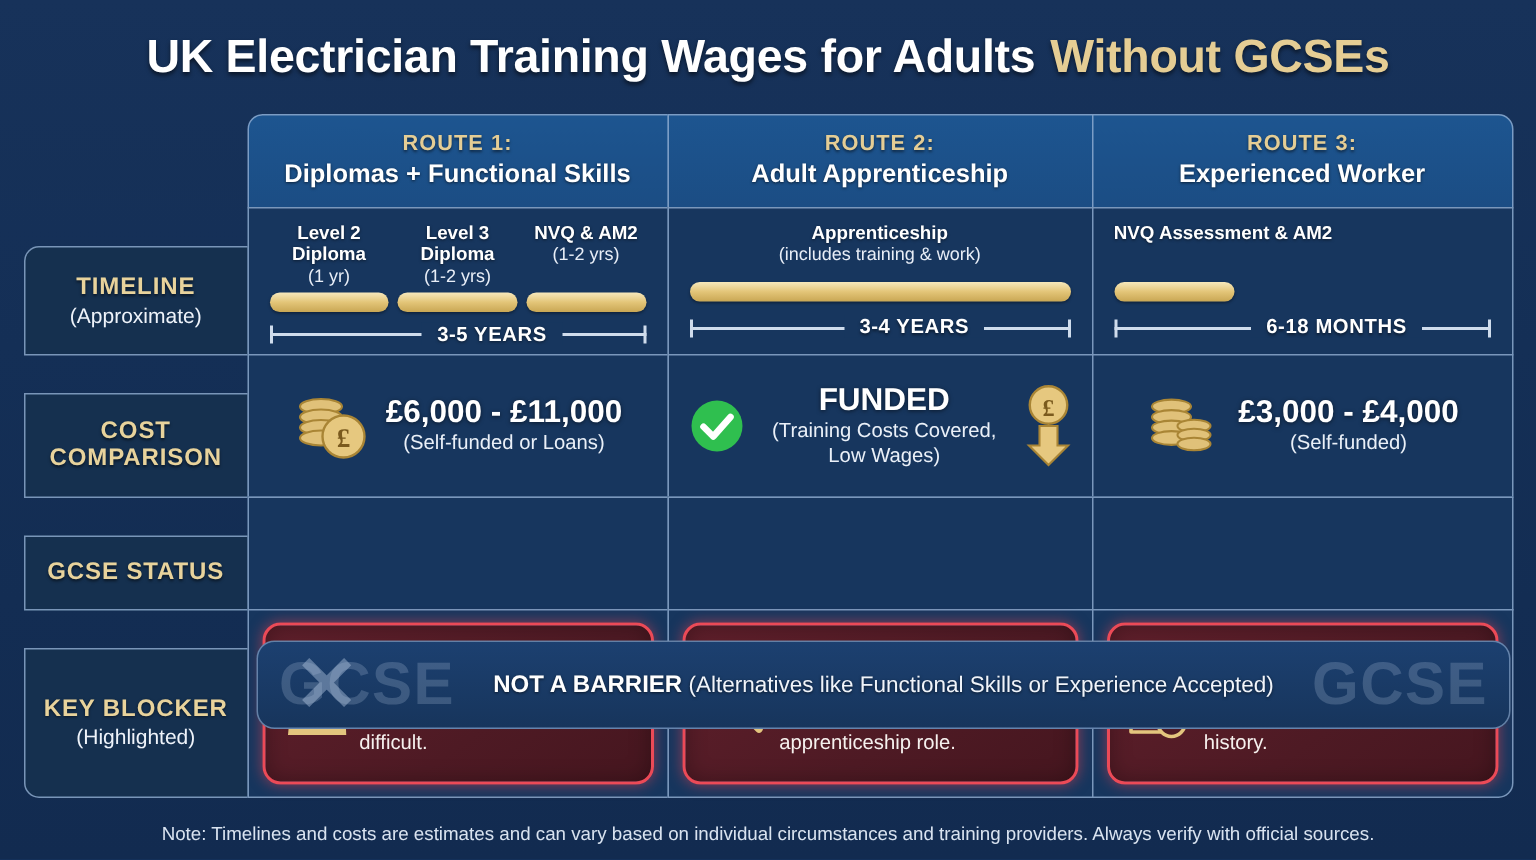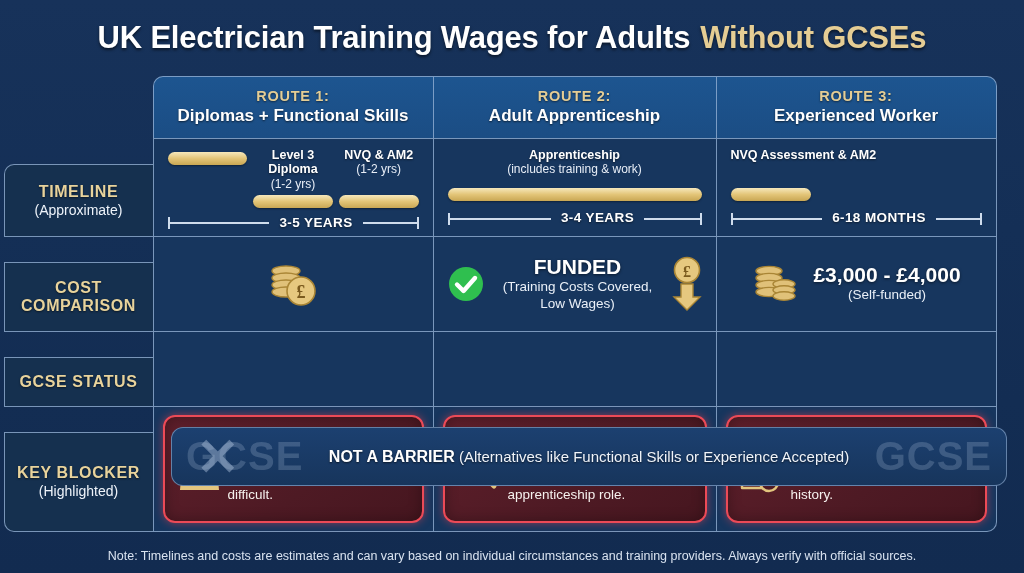--- a/index.html
+++ b/index.html
@@ -29,21 +29,21 @@
     letter-spacing: -0.2px;
     text-shadow: 0 2px 3px rgba(0,0,0,.55);
     white-space: nowrap;
   }
   .title-main { color: #ffffff; }
   .title-accent { color: #e5cd94; }
 
   
   .table {
     position: absolute;
-    left: 4px; top: 76px;
+    left: 16px; top: 76px;
     width: 992px; height: 455px;
     display: grid;
     grid-template-columns: 149px 280px 283px 280px;
     grid-template-rows: 62px 98px 95px 75px 125px;
   }
   .cell { position: relative; border: 1px solid rgba(150,178,214,.78); margin: -0.5px; }
 
   
   .hdr-blank { border: none; background: transparent; }
   .hdr {
@@ -173,20 +173,24 @@
 
     <div class="cell rowlab rl-first">
       <span class="rowlab-main">TIMELINE</span>
       <span class="rowlab-sub">(Approximate)</span>
     </div>
 
     <div class="cell body">
       <div class="tl">
         <div class="tl-stages">
           <div class="tl-stage">
+            <div class="tl-labels">
+              <span class="tl-name">Level 2 Diploma</span>
+              <span class="tl-dur">(1 yr)</span>
+            </div>
             <div class="bar"></div>
           </div>
           <div class="tl-stage">
             <div class="tl-labels">
               <span class="tl-name">Level 3 Diploma</span>
               <span class="tl-dur">(1-2 yrs)</span>
             </div>
             <div class="bar"></div>
           </div>
           <div class="tl-stage">
@@ -251,20 +255,24 @@
             <g fill="#e0c179" stroke="#a98535" stroke-width="1.4">
               <ellipse cx="19" cy="12" rx="14" ry="5"></ellipse>
               <ellipse cx="19" cy="19" rx="14" ry="5"></ellipse>
               <ellipse cx="19" cy="26" rx="14" ry="5"></ellipse>
               <ellipse cx="19" cy="33" rx="14" ry="5"></ellipse>
             </g>
             <circle cx="34" cy="32" r="14" fill="#e6c87f" stroke="#a98535" stroke-width="1.6"></circle>
             <text x="34" y="39" font-size="18" font-weight="bold" fill="#7a5a1e" text-anchor="middle" font-family="Liberation Serif, serif">£</text>
           </svg>
         </span>
+        <div class="cost-text">
+          <div class="cost-main">£6,000 - £11,000</div>
+          <div class="cost-sub">(Self-funded or Loans)</div>
+        </div>
       </div>
     </div>
 
     <div class="cell body">
       <div class="cost">
         <span>
           <svg width="40" height="40" viewBox="0 0 40 40">
             <circle cx="20" cy="20" r="17" fill="#2fbf4f"></circle>
             <path d="M11 20.5 L17.5 27 L29 14" fill="none" stroke="#ffffff" stroke-width="4.4" stroke-linecap="round" stroke-linejoin="round"></path>
           </svg>

